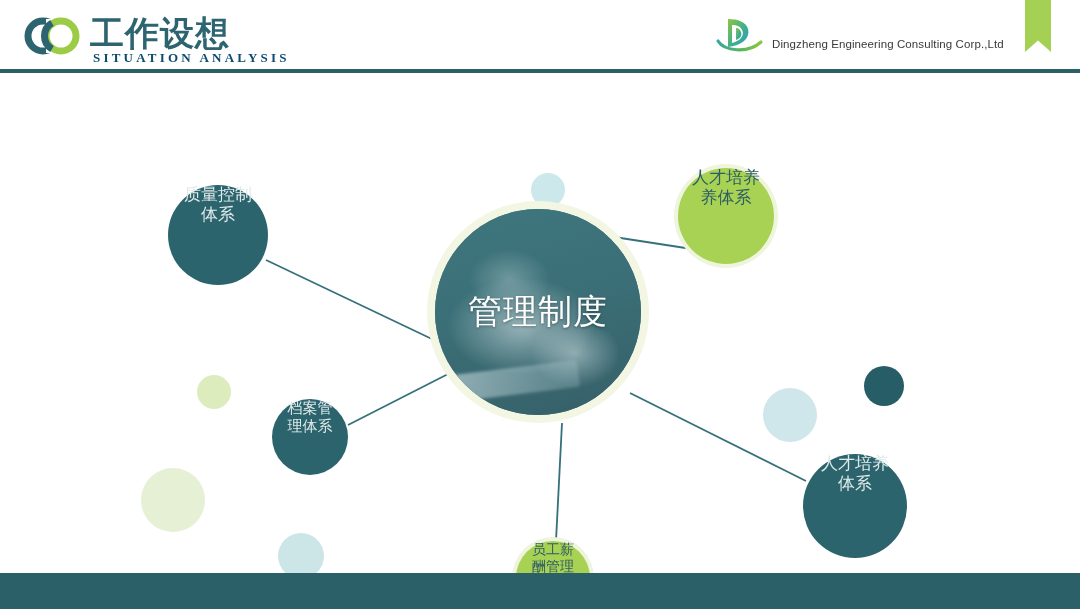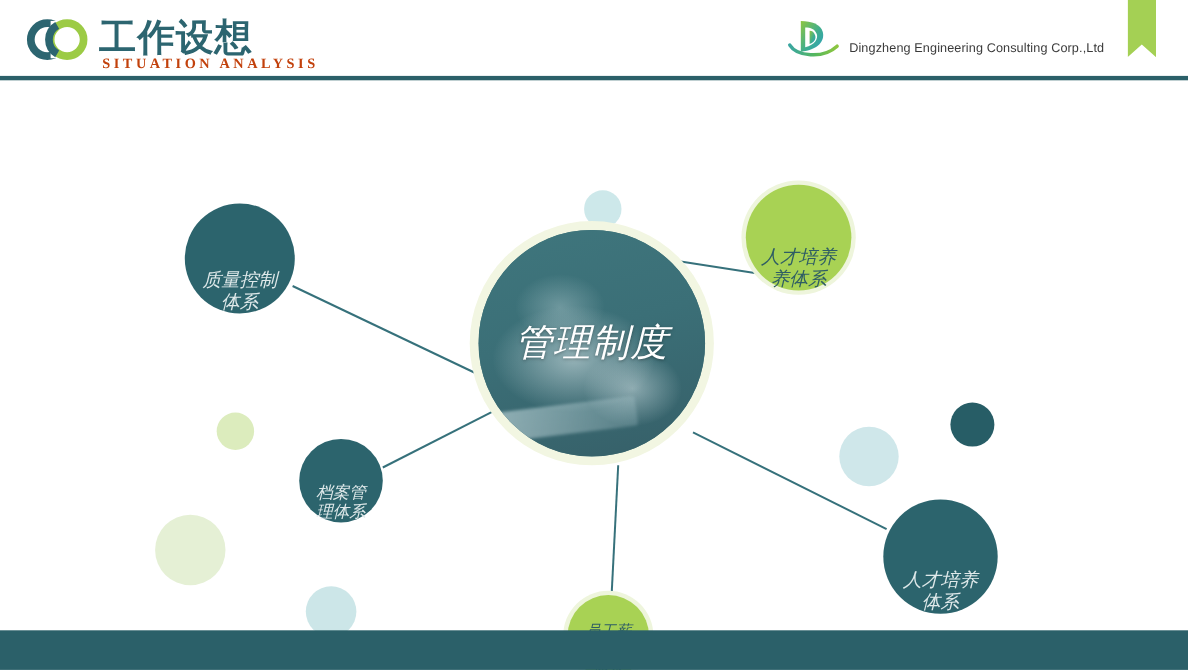--- a/index.html
+++ b/index.html
@@ -32,21 +32,21 @@
   }
   .brand-cn {
     position:absolute; left:90px; top:11px;
     font-size:34px; font-weight:bold;
     color:#2c6570; letter-spacing:1px;
     white-space:nowrap;
   }
   .brand-en {
     position:absolute; left:93px; top:50px;
     font-size:13px; font-weight:bold;
-    color:#c2410c; letter-spacing:3.2px;
+    color:#0c4a6e; letter-spacing:3.2px;
     white-space:nowrap;
     font-family:"Liberation Serif", serif;
   }
   .page-title {
     position:absolute; left:268px; top:19px;
     font-size:27px; font-weight:bold;
     color:#3c3c3c;
     text-shadow:1px 1px 0 rgba(255,255,255,.7);
     white-space:nowrap;
   }
@@ -125,31 +125,29 @@
     transform:rotate(-7deg);
     border-radius:3px;
     filter:blur(1.5px);
   }
   .hub-label {
     position:relative; z-index:2;
     font-size:34px; color:#ffffff;
     letter-spacing:1px;
     text-shadow:0 1px 3px rgba(0,0,0,.35);
     white-space:nowrap;
-    font-style:italic;
   }
 
   
   .node {
     position:absolute;
     border-radius:50%;
-    display:flex; align-items:flex-end; justify-content:center;
+    display:flex; align-items:flex-start; justify-content:center;
     text-align:center;
     line-height:1.18;
-    font-style:italic;
   }
   .node span { display:block; }
   .node.teal  { background:#2c646d; color:#dfe9ea; }
   .node.green { background:#a8d254; color:#2f5d64; }
   .node.green.ringed { box-shadow:0 0 0 4px #eef5dc; }
 </style>
 </head>
 <body>
 
 <div class="slide">

